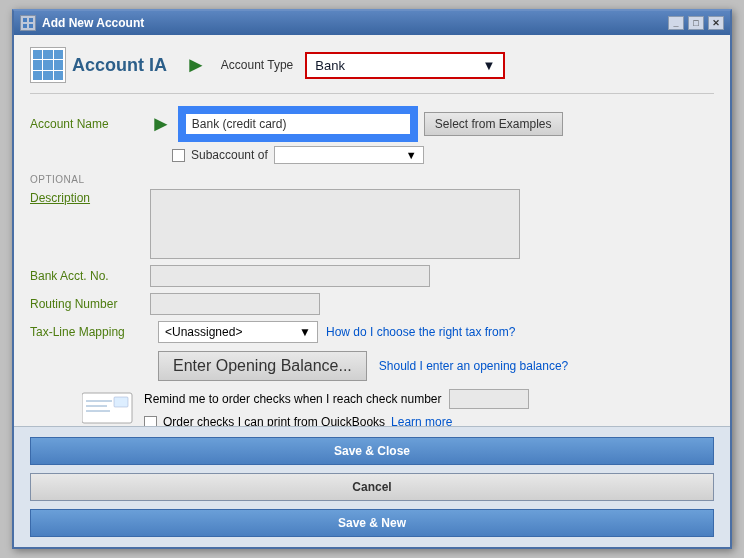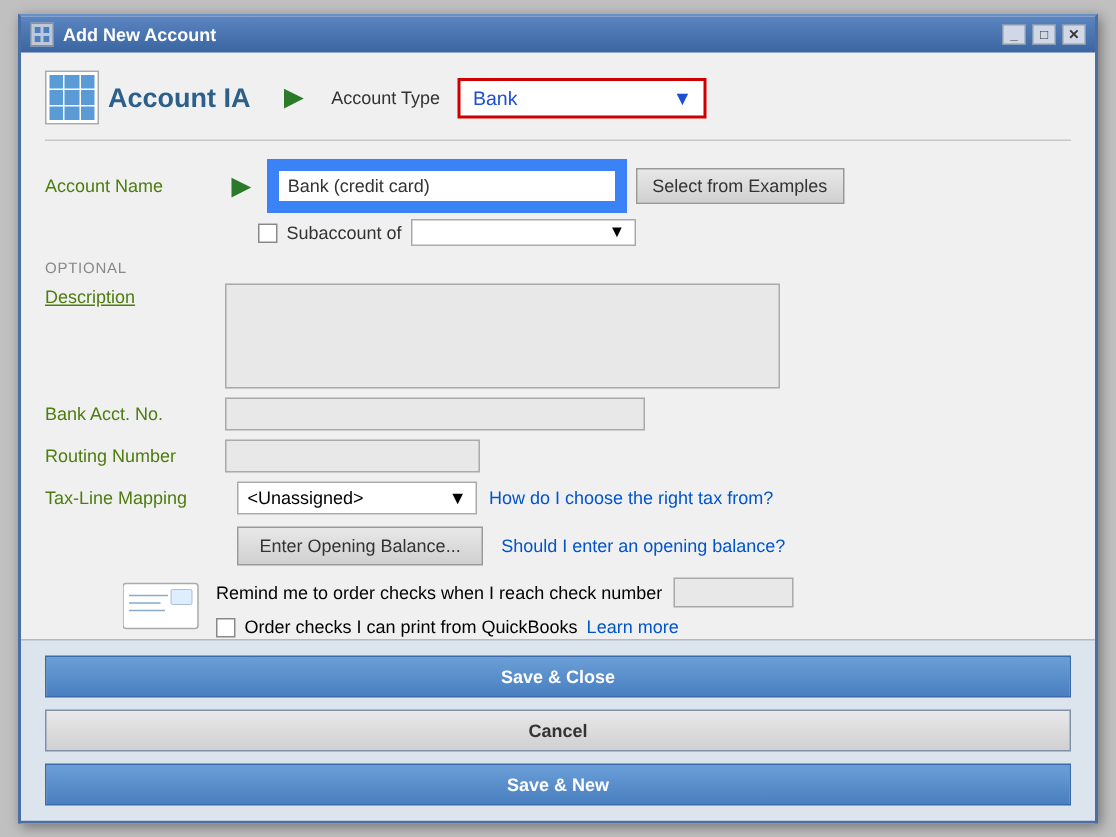--- a/index.html
+++ b/index.html
@@ -98,25 +98,25 @@
       padding: 2px;
     }
     .grid-cell {
       background: #5b9bd5;
     }
     .type-dropdown {
       border: 2px solid #cc0000;
       background: white;
       padding: 4px 8px;
       font-size: 13px;
-      color: #1d4ed8;
+      color: #0f172a;
       display: flex;
       align-items: center;
       justify-content: space-between;
-      width: 166px;
+      width: 200px;
       cursor: pointer;
     }
     .form-row {
       display: flex;
       align-items: center;
       margin-bottom: 8px;
     }
     .form-label {
       width: 120px;
       text-align: left;
@@ -205,21 +205,21 @@
     .link-text {
       color: #0055cc;
       font-size: 12px;
       cursor: pointer;
       text-decoration: none;
     }
     .opening-balance-btn {
       background: linear-gradient(to bottom, #e8e8e8, #d0d0d0);
       border: 1px solid #999;
       padding: 5px 14px;
-      font-size: 12px;
+      font-size: 16px;
       color: #333;
       cursor: pointer;
       margin-left: 128px;
       margin-bottom: 8px;
     }
     .checks-section {
       display: flex;
       align-items: flex-start;
       gap: 10px;
       margin-bottom: 8px;

